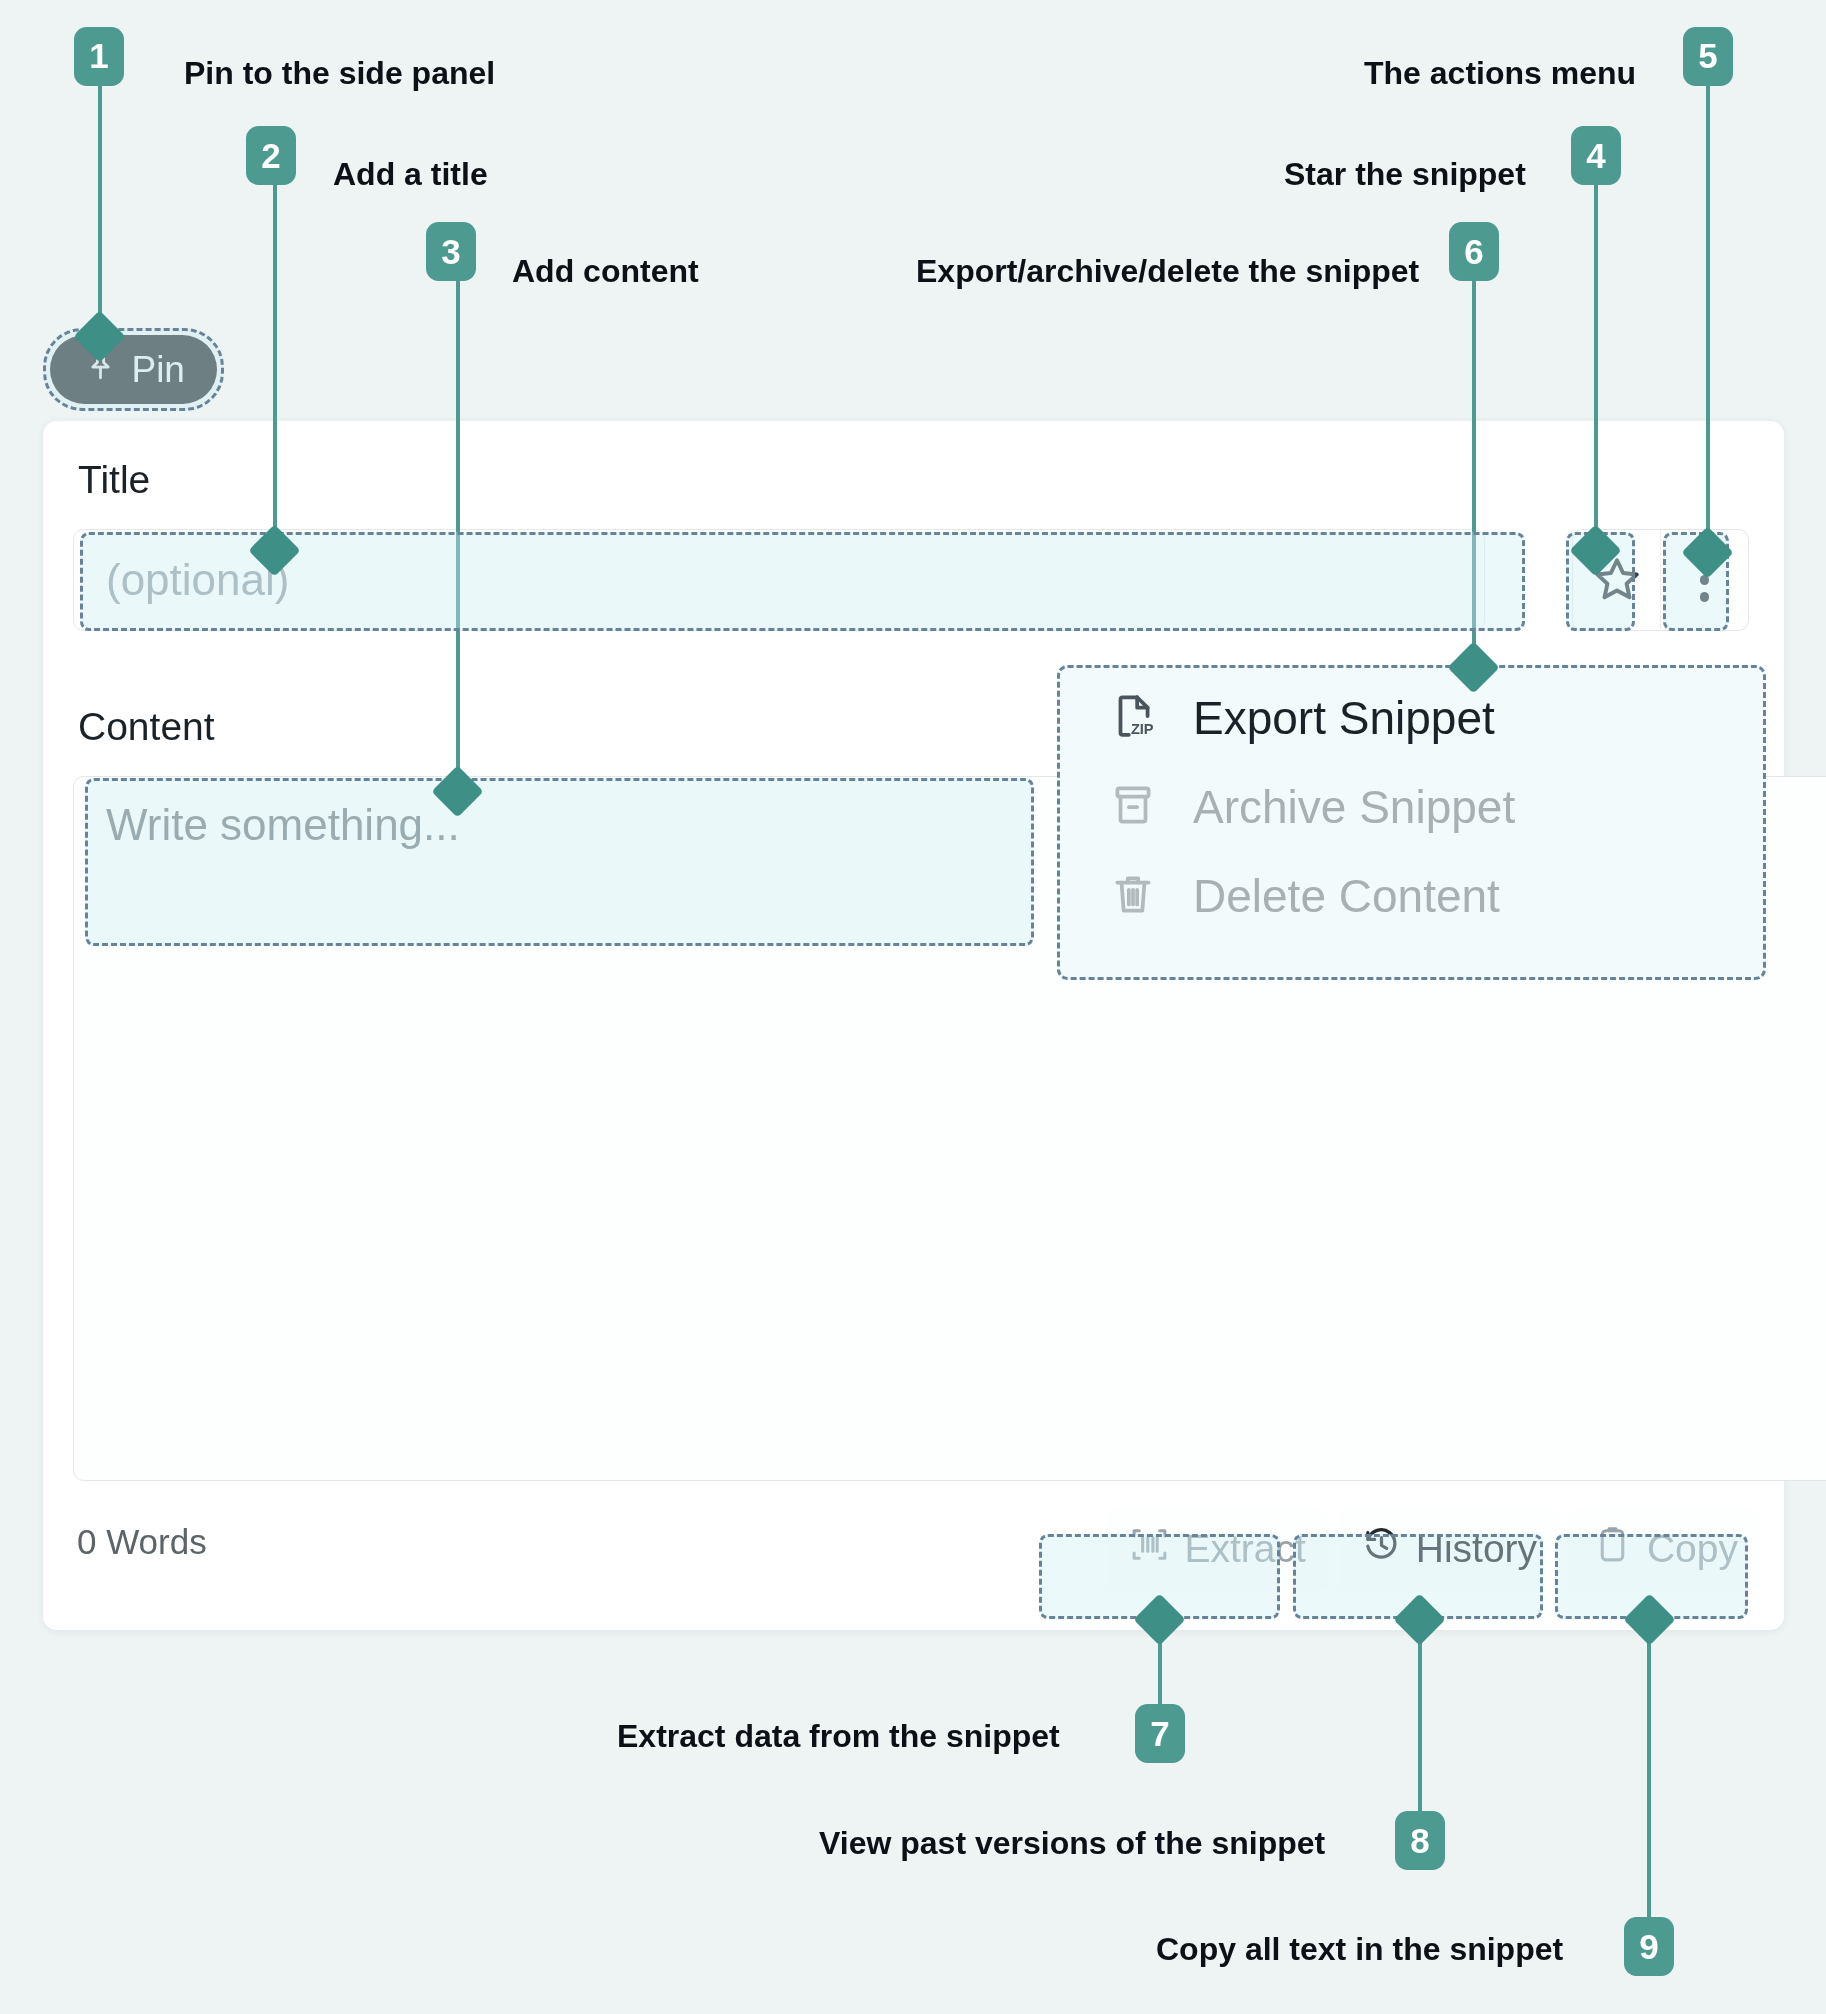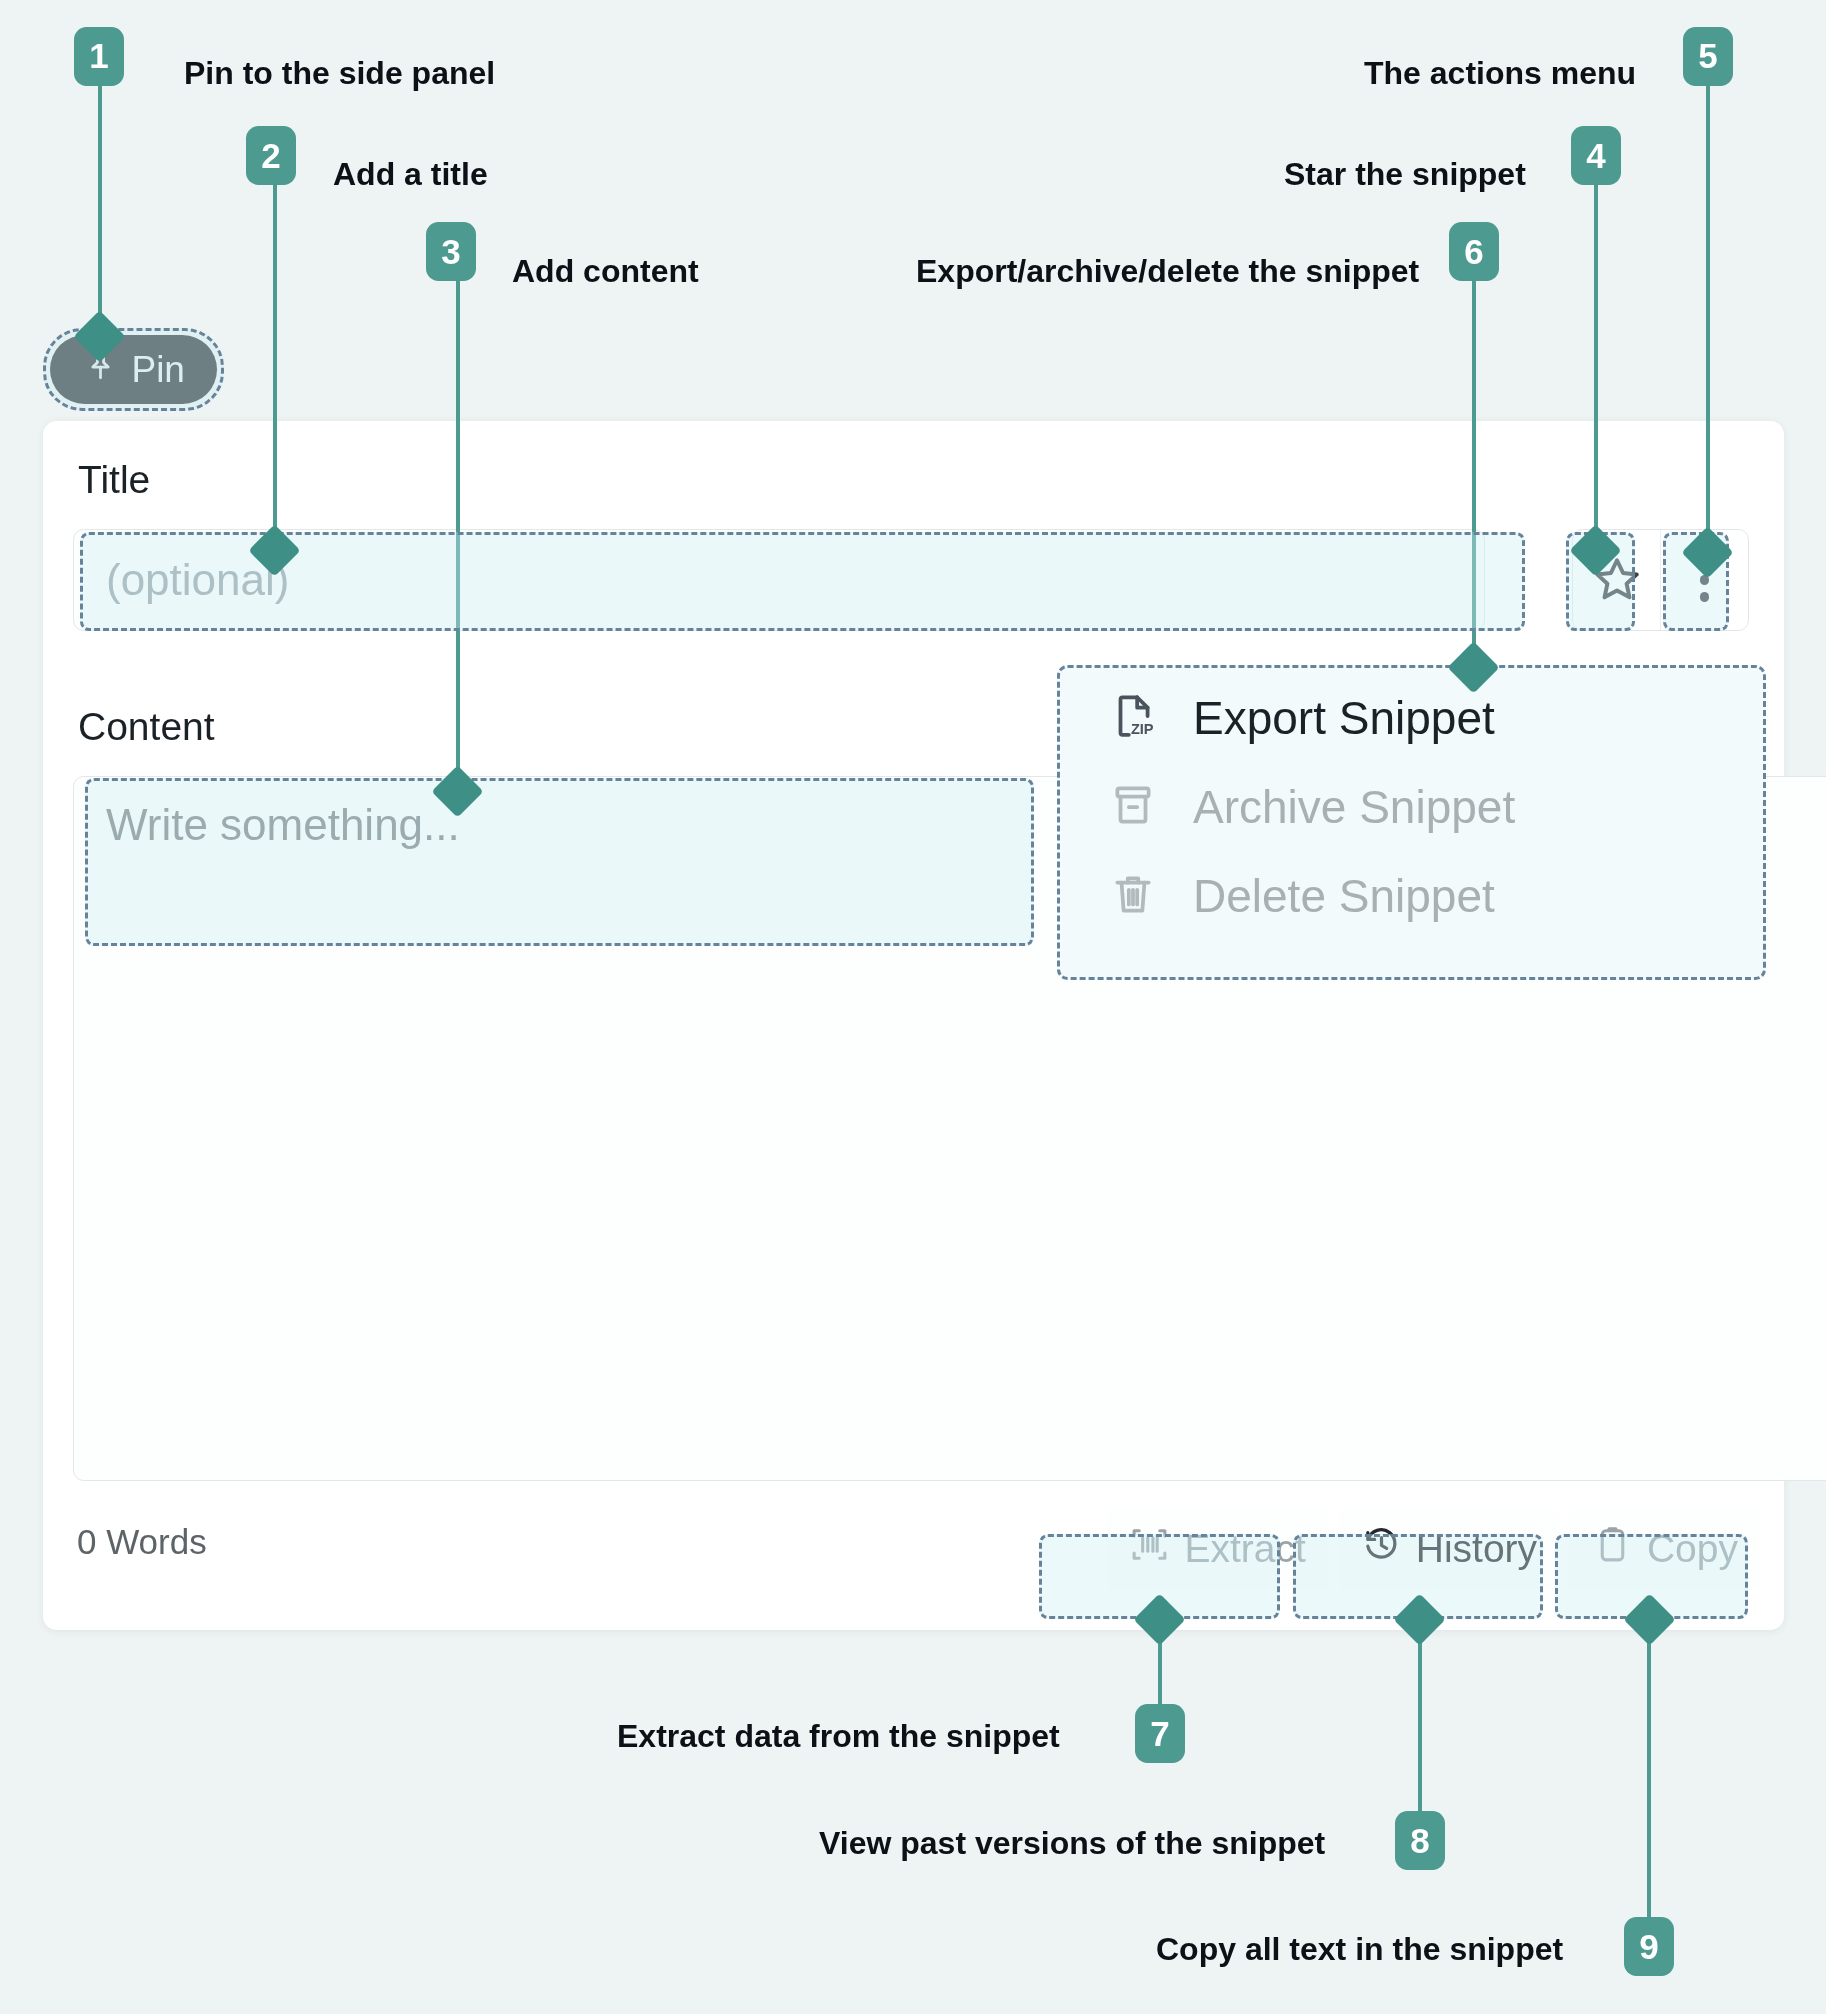--- a/index.html
+++ b/index.html
@@ -328,21 +328,21 @@
       <span>
         <svg viewBox="0 0 24 24" fill="none" stroke="#b2babe" stroke-width="1.8" stroke-linecap="round" stroke-linejoin="round">
           <path d="M4.5 6.5h15"></path>
             <path d="M9.5 6.5V4.5h5v2"></path>
           <path d="M6.5 6.5l1 13.5h9l1-13.5"></path>
           <path d="M10 10v7"></path>
             <path d="M12 10v7"></path>
             <path d="M14 10v7"></path>
         </svg>
       </span>
-      <span>Delete Snippet</span>
+      <span>Delete Content</span>
     </div>
   </div>
 
   <div class="hl" style="left:1039px; top:1534px; width:241px; height:85px;"></div>
   <div class="hl" style="left:1293px; top:1534px; width:250px; height:85px;"></div>
   <div class="hl" style="left:1555px; top:1534px; width:193px; height:85px;"></div>
 
   <div class="ann-diamond" style="left:1141px; top:1601px;"></div>
   <div class="ann-line" style="left:1158px; top:1631px; height:96px;"></div>
   <div class="ann-badge" style="left:1135px; top:1704px;">7</div>

